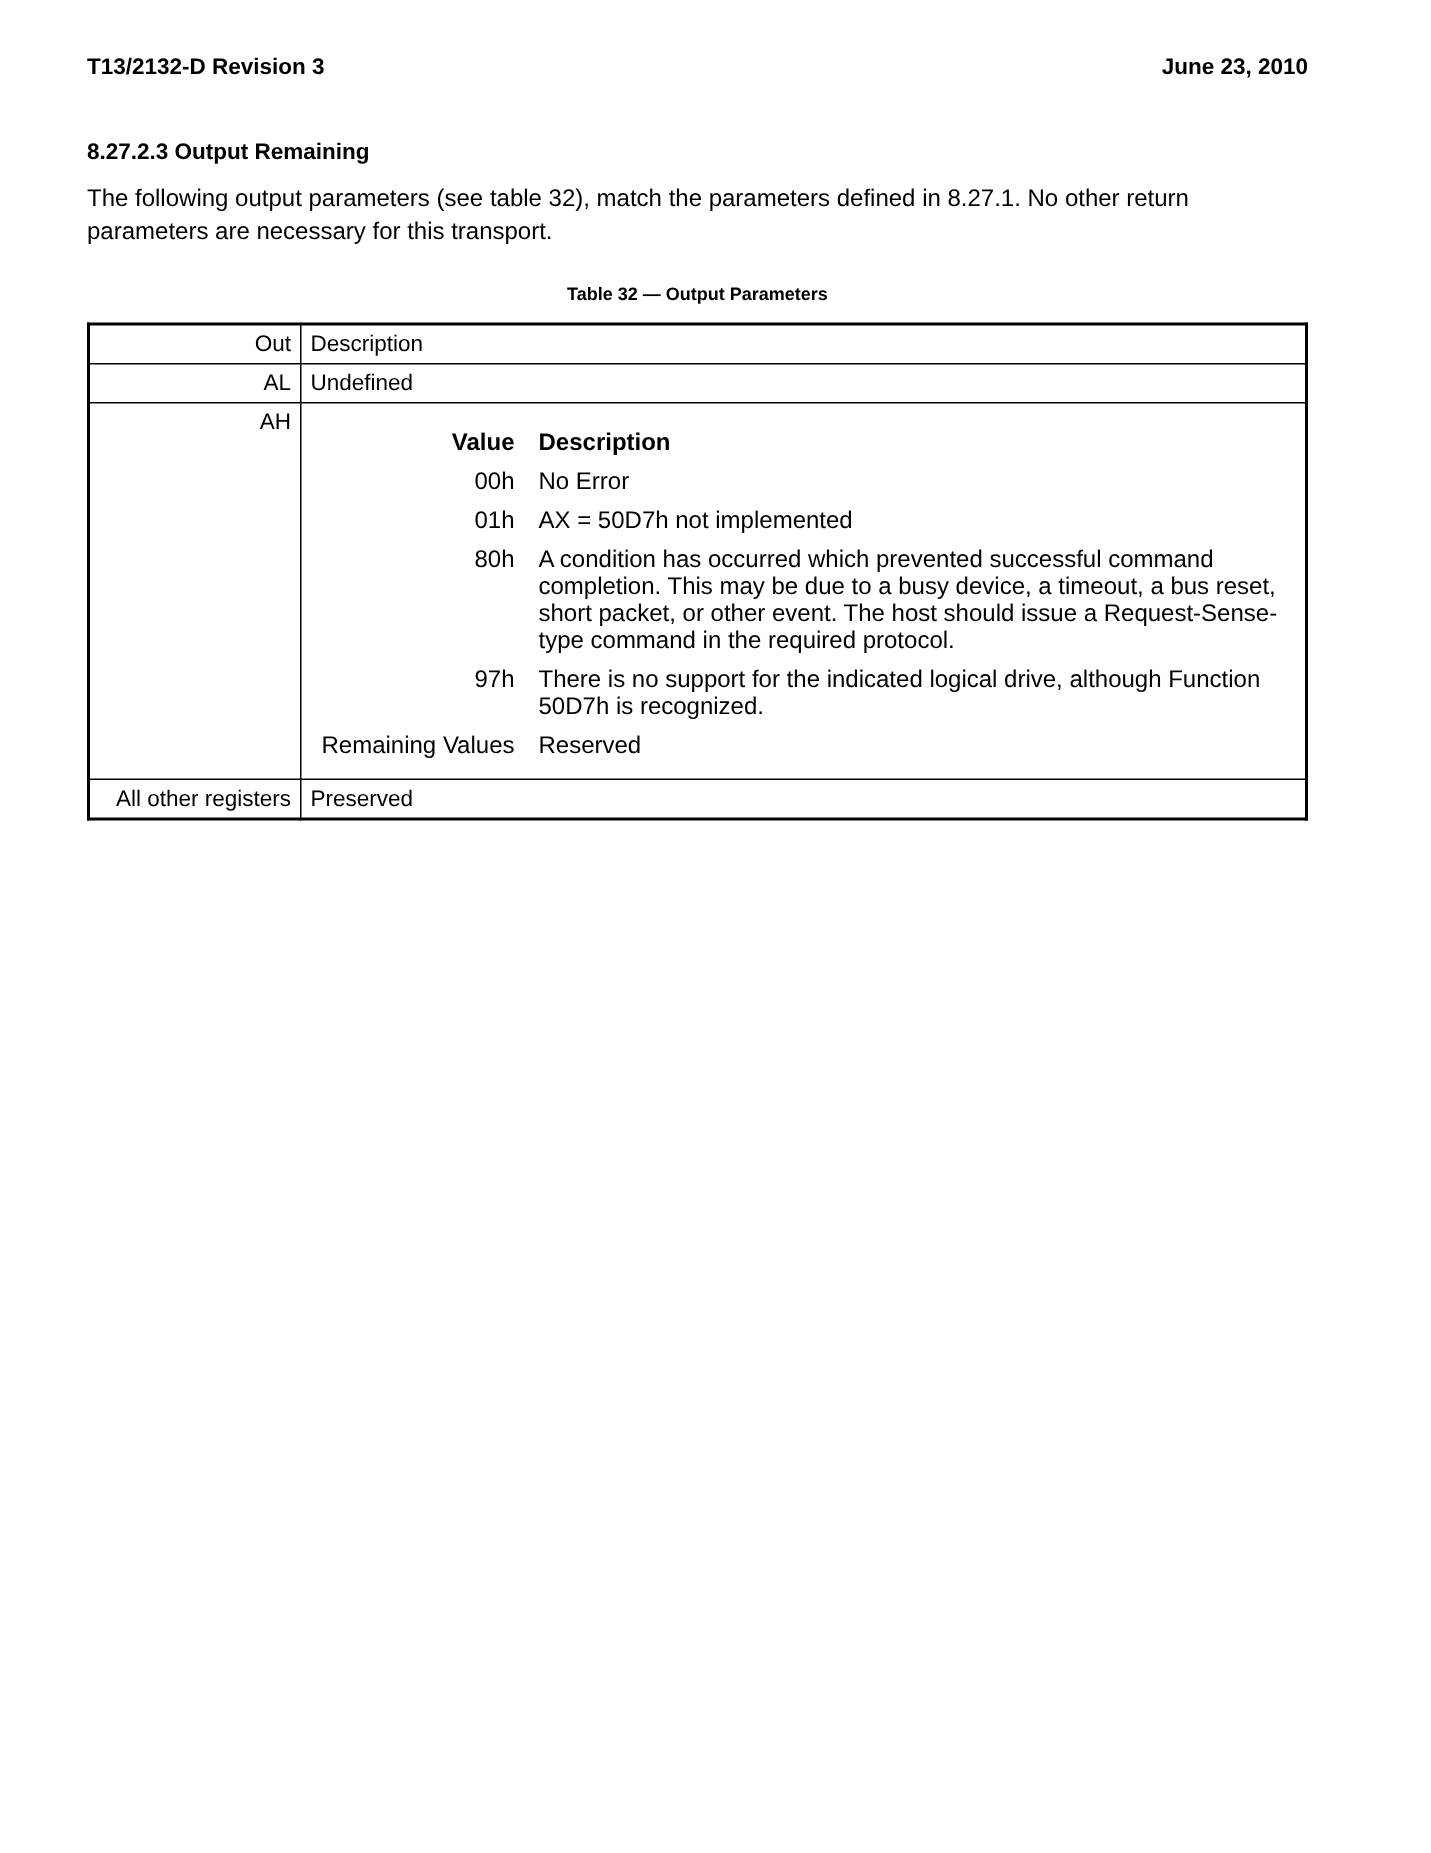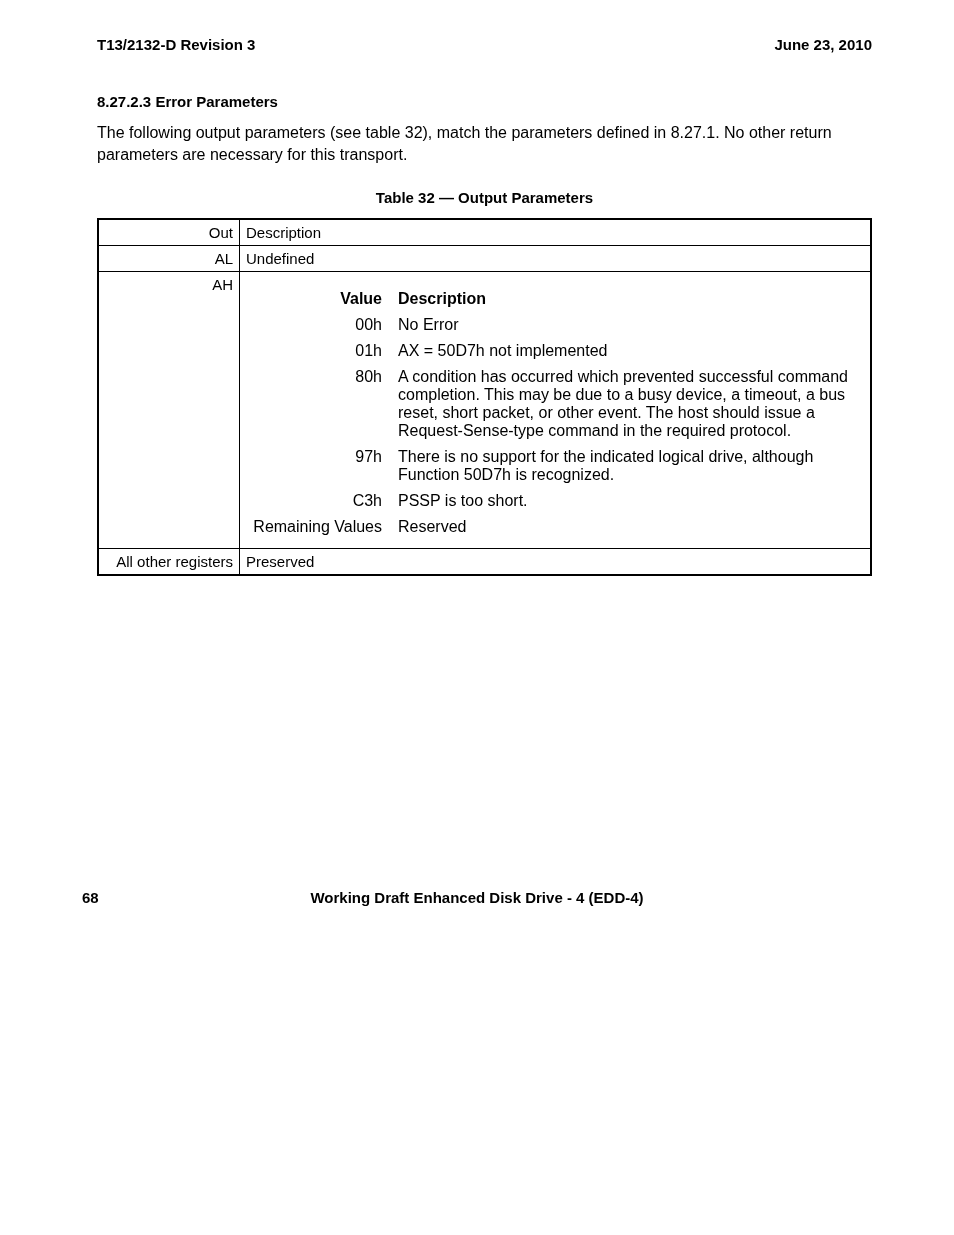--- a/index.html
+++ b/index.html
@@ -8,21 +8,21 @@
     padding: 0;
     background: #ffffff;
     font-family: Arial, Helvetica, sans-serif;
     font-size: 15px;
     color: #000000;
   }
   .page {
     width: 954px;
     height: 944px;
     box-sizing: border-box;
-    padding: 36px 82px 28px 97px;
+    padding: 36px 82px 28px 58px;
     position: relative;
   }
   .header {
     display: flex;
     justify-content: space-between;
     font-weight: bold;
     font-size: 15px;
     margin-bottom: 40px;
   }
   .section-heading {
@@ -32,21 +32,21 @@
   }
   .paragraph {
     font-size: 16px;
     line-height: 1.35;
     margin-bottom: 24px;
   }
   .table-caption {
     font-weight: bold;
     text-align: center;
     margin-bottom: 12px;
-    font-size: 15px;
+    font-size: 12px;
   }
   table.outer {
     border-collapse: collapse;
     width: 100%;
     border: 2px solid #000;
     table-layout: fixed;
   }
   table.outer > tbody > tr > td,
   table.outer > tbody > tr > th {
     border: 1px solid #000;
@@ -113,21 +113,21 @@
 </head>
 <body>
 
 <div class="page">
 
   <div class="header">
     <span>T13/2132-D Revision 3</span>
     <span>June 23, 2010</span>
   </div>
 
-  <div class="section-heading">8.27.2.3 Error Parameters</div>
+  <div class="section-heading">8.27.2.3 Output Remaining</div>
 
   <div class="paragraph">The following output parameters (see table 32), match the parameters defined in 8.27.1.  No other return parameters are necessary for this transport.</div>
 
   <div class="table-caption">Table 32 — Output Parameters</div>
 
   <table class="outer">
     <tbody>
       <tr>
         <th class="label">Out</th>
         <th>Description</th>
@@ -156,37 +156,29 @@
             </tr>
             <tr>
               <td class="value-col">80h</td>
               <td>A condition has occurred which prevented successful command completion.  This may be due to a busy device, a timeout, a bus reset, short packet, or other event.  The host should issue a Request-Sense-type command in the required protocol.</td>
             </tr>
             <tr>
               <td class="value-col">97h</td>
               <td>There is no support for the indicated logical drive, although Function 50D7h is recognized.</td>
             </tr>
             <tr>
-              <td class="value-col">C3h</td>
-              <td>PSSP is too short.</td>
-            </tr>
-            <tr>
               <td class="value-col">Remaining Values</td>
               <td>Reserved</td>
             </tr>
           </tbody>
               </table>
           </div>
         </td>
       </tr>
       <tr>
         <td class="label">All other registers</td>
         <td>Preserved</td>
       </tr>
     </tbody>
   </table>
 
-  <div class="footer">
-    <span class="page-num">68</span>
-    <div class="title">Working Draft Enhanced Disk Drive - 4  (EDD-4)</div>
-  </div>
 
 </div>
 
 </body></html>

